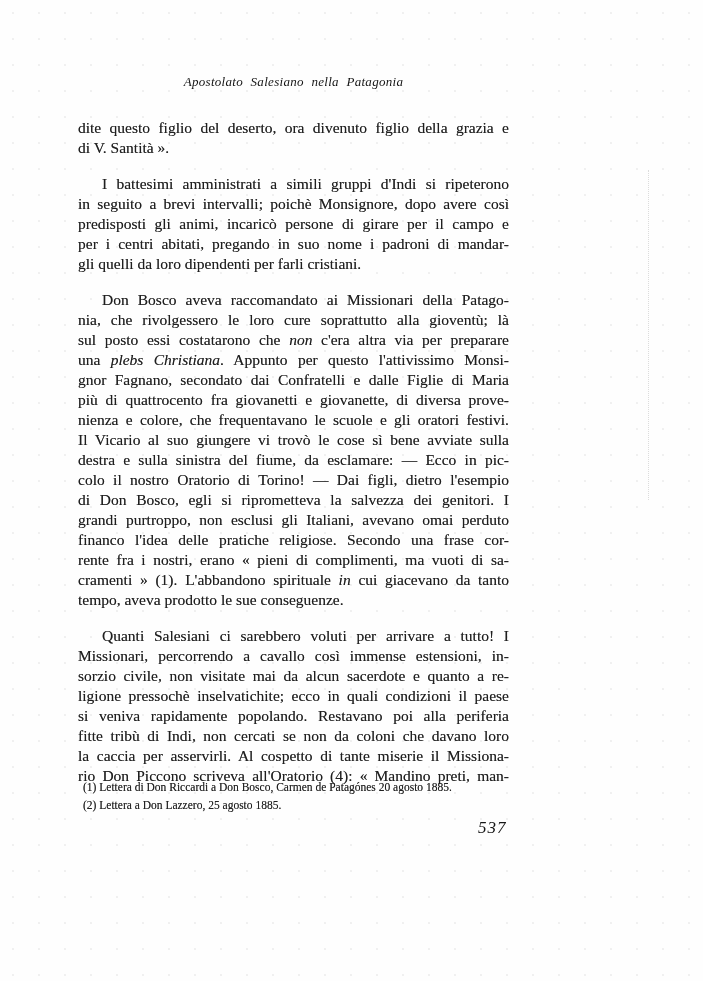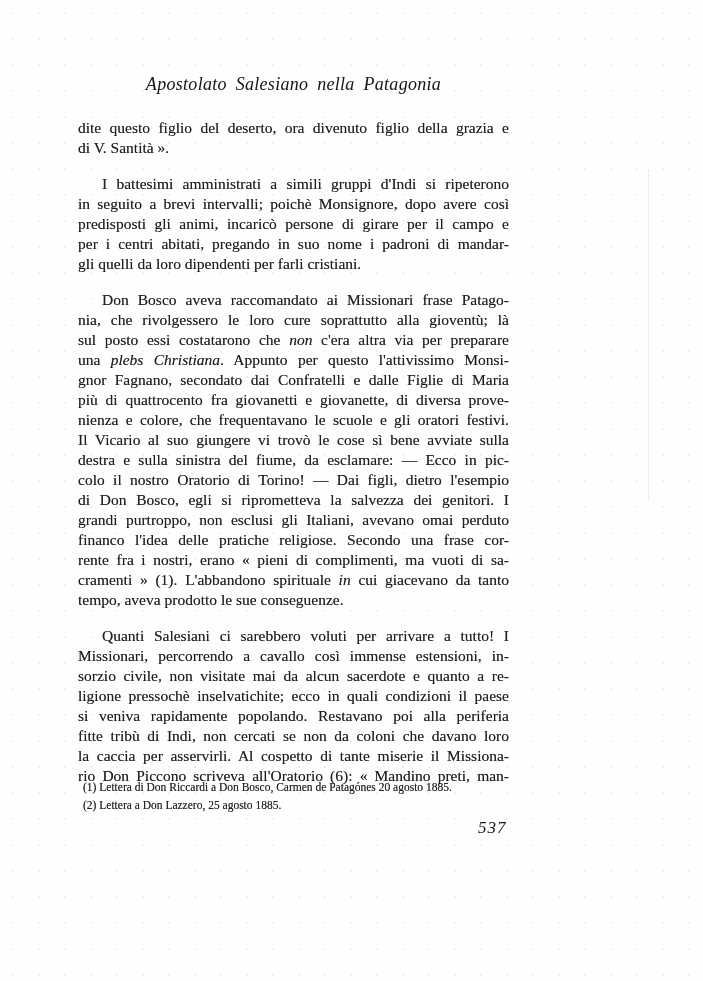--- a/index.html
+++ b/index.html
@@ -18,21 +18,21 @@
     color: #1f1f1f;
     overflow: hidden;
   }
   .running-head {
     position: absolute;
     top: 74px;
     left: 62px;
     width: 463px;
     text-align: center;
     font-style: italic;
-    font-size: 18px;
+    font-size: 13px;
     letter-spacing: 0.3px;
     word-spacing: 4px;
     color: #141414;
   }
   .body-text {
     position: absolute;
     top: 102px;
     left: 62px;
     width: 463px;
     font-size: 15.5px;
@@ -98,21 +98,21 @@
         <div class="line last">di V. Santità ».</div>
       </div>
       <div class="paragraph">
         <div class="line indent">I battesimi amministrati a simili gruppi d'Indi si ripeterono</div>
         <div class="line">in seguito a brevi intervalli; poichè Monsignore, dopo avere così</div>
         <div class="line">predisposti gli animi, incaricò persone di girare per il campo e</div>
         <div class="line">per i centri abitati, pregando in suo nome i padroni di mandar-</div>
         <div class="line last">gli quelli da loro dipendenti per farli cristiani.</div>
       </div>
       <div class="paragraph">
-        <div class="line indent">Don Bosco aveva raccomandato ai Missionari frase Patago-</div>
+        <div class="line indent">Don Bosco aveva raccomandato ai Missionari della Patago-</div>
         <div class="line">nia, che rivolgessero le loro cure soprattutto alla gioventù; là</div>
         <div class="line">sul posto essi costatarono che <i>non</i> c'era altra via per preparare</div>
         <div class="line">una <i>plebs Christiana</i>. Appunto per questo l'attivissimo Monsi-</div>
         <div class="line">gnor Fagnano, secondato dai Confratelli e dalle Figlie di Maria</div>
         <div class="line">più di quattrocento fra giovanetti e giovanette, di diversa prove-</div>
         <div class="line">nienza e colore, che frequentavano le scuole e gli oratori festivi.</div>
         <div class="line">Il Vicario al suo giungere vi trovò le cose sì bene avviate sulla</div>
         <div class="line">destra e sulla sinistra del fiume, da esclamare: — Ecco in pic-</div>
         <div class="line">colo il nostro Oratorio di Torino! — Dai figli, dietro l'esempio</div>
         <div class="line">di Don Bosco, egli si riprometteva la salvezza dei genitori. I</div>
@@ -123,21 +123,21 @@
         <div class="line last">tempo, aveva prodotto le sue conseguenze.</div>
       </div>
       <div class="paragraph">
         <div class="line indent">Quanti Salesiani ci sarebbero voluti per arrivare a tutto! I</div>
         <div class="line">Missionari, percorrendo a cavallo così immense estensioni, in-</div>
         <div class="line">sorzio civile, non visitate mai da alcun sacerdote e quanto a re-</div>
         <div class="line">ligione pressochè inselvatichite; ecco in quali condizioni il paese</div>
         <div class="line">si veniva rapidamente popolando. Restavano poi alla periferia</div>
         <div class="line">fitte tribù di Indi, non cercati se non da coloni che davano loro</div>
         <div class="line">la caccia per asservirli. Al cospetto di tante miserie il Missiona-</div>
-        <div class="line">rio Don Piccono scriveva all'Oratorio (6): « Mandino preti, man-</div>
+        <div class="line">rio Don Piccono scriveva all'Oratorio (4): « Mandino preti, man-</div>
       </div>
     </div>
 
   <div class="footnotes">
     <div class="footnote">(1) Lettera di Don Riccardi a Don Bosco, Carmen de Patagónes 20 agosto 1885.</div>
     <div class="footnote">(2) Lettera a Don Lazzero, 25 agosto 1885.</div>
   </div>
 
   <div class="page-number">537</div>
 

